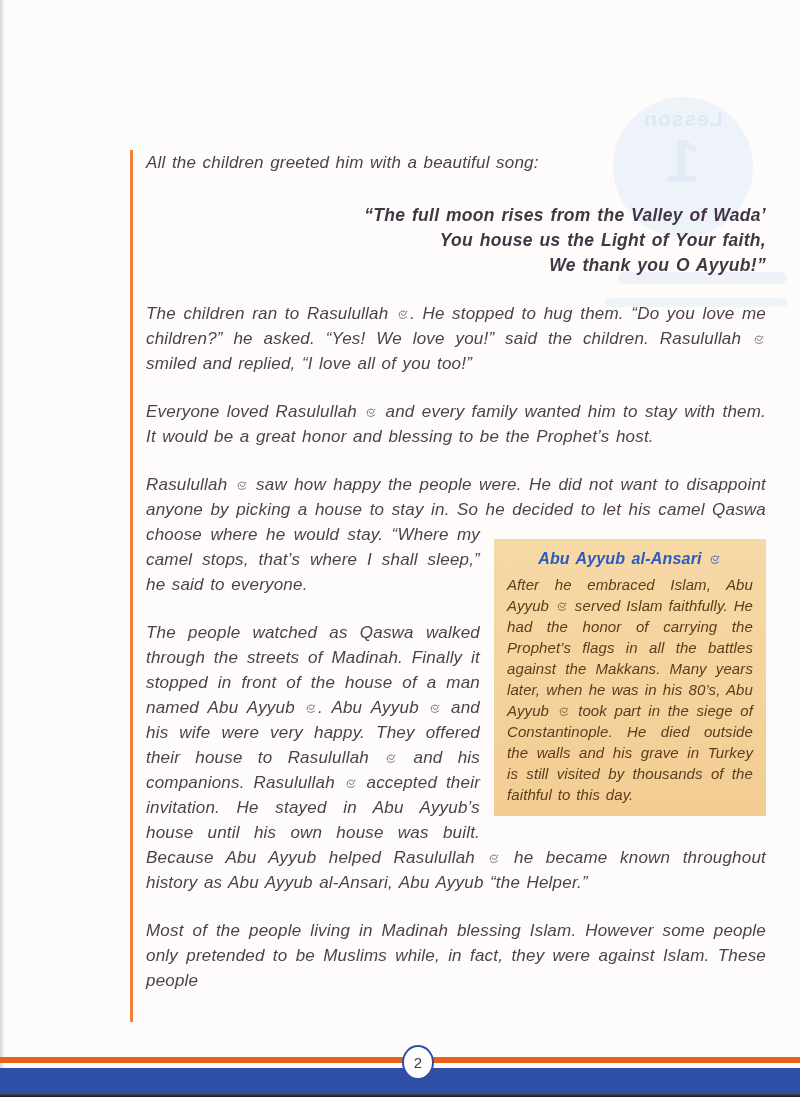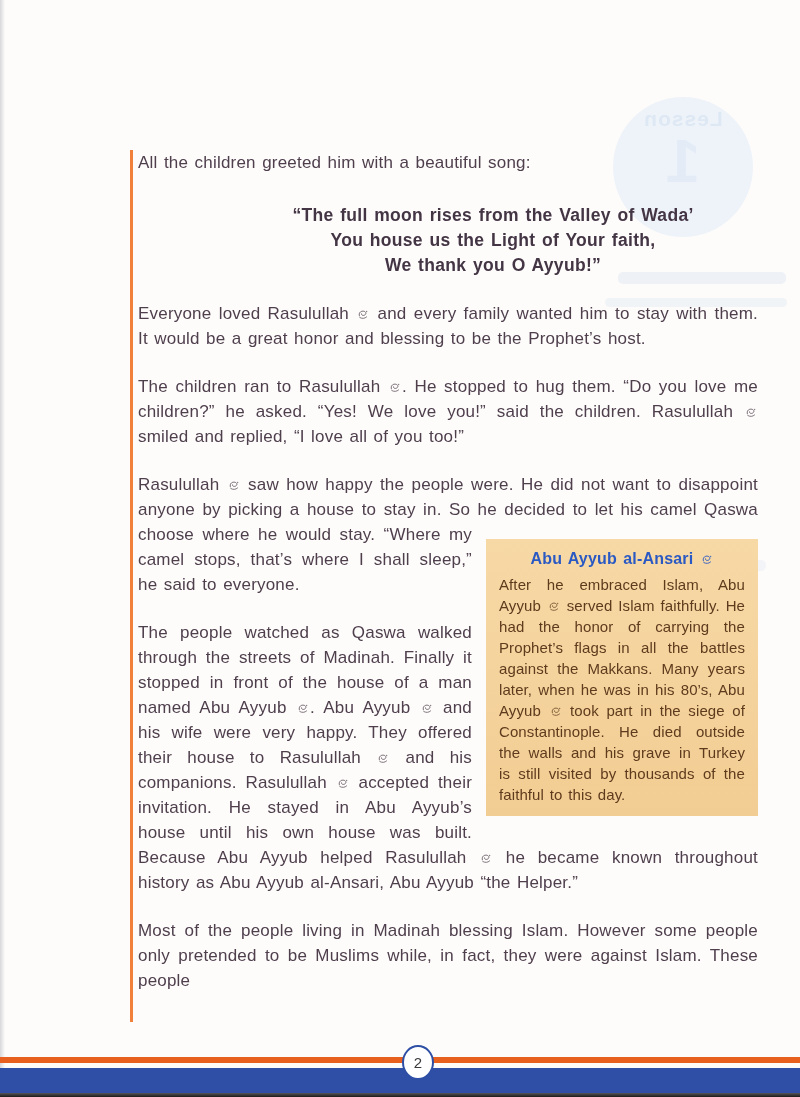--- a/index.html
+++ b/index.html
@@ -28,27 +28,27 @@
   .ghost-smudge { position:absolute; border-radius:5px; background:#eef1f5; pointer-events:none; }
   .ghost-smudge.s1 { left:618px; top:272px; width:168px; height:12px; }
   .ghost-smudge.s2 { left:605px; top:298px; width:182px; height:9px; opacity:.8; }
   .ghost-smudge.s3 { left:636px; top:560px; width:130px; height:11px; opacity:.7; }
 
   
   .v-rule { position:absolute; left:130px; top:150px; width:3px; height:872px; background:#f0803a; }
 
   
   .content {
-    position:absolute; left:138px; top:150px; width:620px;
+    position:absolute; left:146px; top:150px; width:620px;
     color:#4f3f4d; font-size:17px; line-height:25px;
-    text-align:justify; letter-spacing:.2px; word-spacing:1.5px;
+    text-align:justify; letter-spacing:.2px; word-spacing:1.5px;font-style:italic;
   }
   .intro { margin:0; }
   .song {
-    margin:28px 0 0 90px; text-align:center; font-weight:bold;
+    margin:28px 0 0 90px; text-align:right; font-weight:bold;
     color:#443545; font-size:17.5px; line-height:25px; letter-spacing:.3px;
   }
   p.body-par { margin:23px 0 0 0; }
 
   
   .float-spacer { float:right; width:0; height:90px; }
   .infobox {
     float:right; clear:right; width:246px; margin:0 0 14px 14px;
     padding:9px 13px 11px; background:linear-gradient(#f7d9a6, #f2cd93);
     color:#5f3b1d; font-size:15px; line-height:21px; text-align:justify;
@@ -96,34 +96,34 @@
   <div class="content">
 
     <p class="intro">All the children greeted him with a beautiful song:</p>
 
     <div class="song">
       <div>“The full moon rises from the Valley of Wada’</div>
       <div>You house us the Light of Your faith,</div>
       <div>We thank you O Ayyub!”</div>
     </div>
 
-    <p class="body-par">Everyone loved Rasulullah <span class="honorific"><svg viewBox="0 0 16 16" width="12" height="12" aria-hidden="true">
-            <path d="M3.2 10.5 C2 6.8 4.6 4.2 7.8 4.2 C11.4 4.2 12.8 6.6 11.2 8.6 C9.6 10.6 5.6 10.4 5.9 7.8" fill="none" stroke="currentColor" stroke-width="1.3" stroke-linecap="round"></path>
-            <path d="M3.8 12.8 C6.8 14.4 10.2 14.3 12.8 11.9" fill="none" stroke="currentColor" stroke-width="1.2" stroke-linecap="round"></path>
-            <circle cx="12.9" cy="4.4" r="0.9" fill="currentColor"></circle>
-          </svg></span> and every family wanted him to stay with them. It would be a great honor and blessing to be the Prophet’s host.</p>
     <p class="body-par">The children ran to Rasulullah <span class="honorific"><svg viewBox="0 0 16 16" width="12" height="12" aria-hidden="true">
             <path d="M3.2 10.5 C2 6.8 4.6 4.2 7.8 4.2 C11.4 4.2 12.8 6.6 11.2 8.6 C9.6 10.6 5.6 10.4 5.9 7.8" fill="none" stroke="currentColor" stroke-width="1.3" stroke-linecap="round"></path>
             <path d="M3.8 12.8 C6.8 14.4 10.2 14.3 12.8 11.9" fill="none" stroke="currentColor" stroke-width="1.2" stroke-linecap="round"></path>
             <circle cx="12.9" cy="4.4" r="0.9" fill="currentColor"></circle>
           </svg></span>. He stopped to hug them. “Do you love me children?” he asked. “Yes! We love you!” said the children. Rasulullah <span class="honorific"><svg viewBox="0 0 16 16" width="12" height="12" aria-hidden="true">
             <path d="M3.2 10.5 C2 6.8 4.6 4.2 7.8 4.2 C11.4 4.2 12.8 6.6 11.2 8.6 C9.6 10.6 5.6 10.4 5.9 7.8" fill="none" stroke="currentColor" stroke-width="1.3" stroke-linecap="round"></path>
             <path d="M3.8 12.8 C6.8 14.4 10.2 14.3 12.8 11.9" fill="none" stroke="currentColor" stroke-width="1.2" stroke-linecap="round"></path>
             <circle cx="12.9" cy="4.4" r="0.9" fill="currentColor"></circle>
           </svg></span> smiled and replied, “I love all of you too!”</p>
+    <p class="body-par">Everyone loved Rasulullah <span class="honorific"><svg viewBox="0 0 16 16" width="12" height="12" aria-hidden="true">
+            <path d="M3.2 10.5 C2 6.8 4.6 4.2 7.8 4.2 C11.4 4.2 12.8 6.6 11.2 8.6 C9.6 10.6 5.6 10.4 5.9 7.8" fill="none" stroke="currentColor" stroke-width="1.3" stroke-linecap="round"></path>
+            <path d="M3.8 12.8 C6.8 14.4 10.2 14.3 12.8 11.9" fill="none" stroke="currentColor" stroke-width="1.2" stroke-linecap="round"></path>
+            <circle cx="12.9" cy="4.4" r="0.9" fill="currentColor"></circle>
+          </svg></span> and every family wanted him to stay with them. It would be a great honor and blessing to be the Prophet’s host.</p>
 
     <div class="float-spacer"></div>
     <aside class="infobox">
       <h3 class="infobox-title">Abu Ayyub al-Ansari <span class="honorific"><svg viewBox="0 0 16 16" width="12" height="12" aria-hidden="true">
               <path d="M3.2 10.5 C2 6.8 4.6 4.2 7.8 4.2 C11.4 4.2 12.8 6.6 11.2 8.6 C9.6 10.6 5.6 10.4 5.9 7.8" fill="none" stroke="currentColor" stroke-width="1.3" stroke-linecap="round"></path>
               <path d="M3.8 12.8 C6.8 14.4 10.2 14.3 12.8 11.9" fill="none" stroke="currentColor" stroke-width="1.2" stroke-linecap="round"></path>
               <circle cx="12.9" cy="4.4" r="0.9" fill="currentColor"></circle>
             </svg></span></h3>
       <p class="infobox-body">After he embraced Islam, Abu Ayyub <span class="honorific"><svg viewBox="0 0 16 16" width="12" height="12" aria-hidden="true">
               <path d="M3.2 10.5 C2 6.8 4.6 4.2 7.8 4.2 C11.4 4.2 12.8 6.6 11.2 8.6 C9.6 10.6 5.6 10.4 5.9 7.8" fill="none" stroke="currentColor" stroke-width="1.3" stroke-linecap="round"></path>

